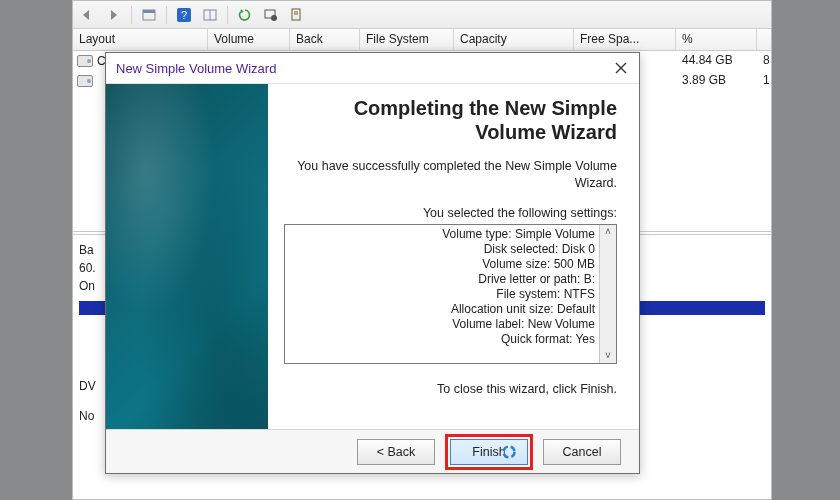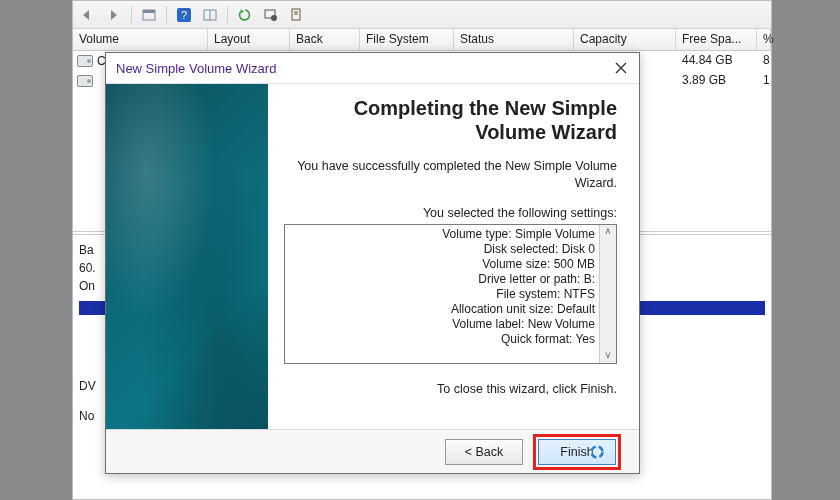--- a/index.html
+++ b/index.html
@@ -287,25 +287,24 @@
     <div class="tb-btn">
       <svg width="14" height="14">
           <rect x="2" y="1" width="8" height="11" fill="none" stroke="#6b5a2a"></rect>
           <line x1="4" y1="4" x2="8" y2="4" stroke="#6b5a2a"></line>
           <line x1="4" y1="6" x2="8" y2="6" stroke="#6b5a2a"></line>
         </svg>
     </div>
   </div>
 
   <div class="colheaders">
+    <div class="ch">Layout</div>
     <div class="ch">Volume</div>
-    <div class="ch">Layout</div>
     <div class="ch">Back</div>
     <div class="ch">File System</div>
-    <div class="ch">Status</div>
     <div class="ch">Capacity</div>
     <div class="ch">Free Spa...</div>
     <div class="ch">%</div>
   </div>
 
   <div class="rows">
     <div class="row">
       <div class="cell iconcell">
           <span class="drive-icon"></span>
           <span>C</span>
@@ -385,14 +384,15 @@
     <div class="finish-highlight">
       <div class="btn finish">
         <span>Finish</span>
         <span class="cursor">
           <svg width="16" height="16" viewBox="0 0 16 16">
             <circle cx="8" cy="8" r="5.5" fill="none" stroke="#2a7fd4" stroke-width="2.5" stroke-dasharray="6 3"></circle>
           </svg>
         </span>
       </div>
     </div>
+    <div class="btn">Cancel</div>
   </div>
 </div>
 
 </body></html>

